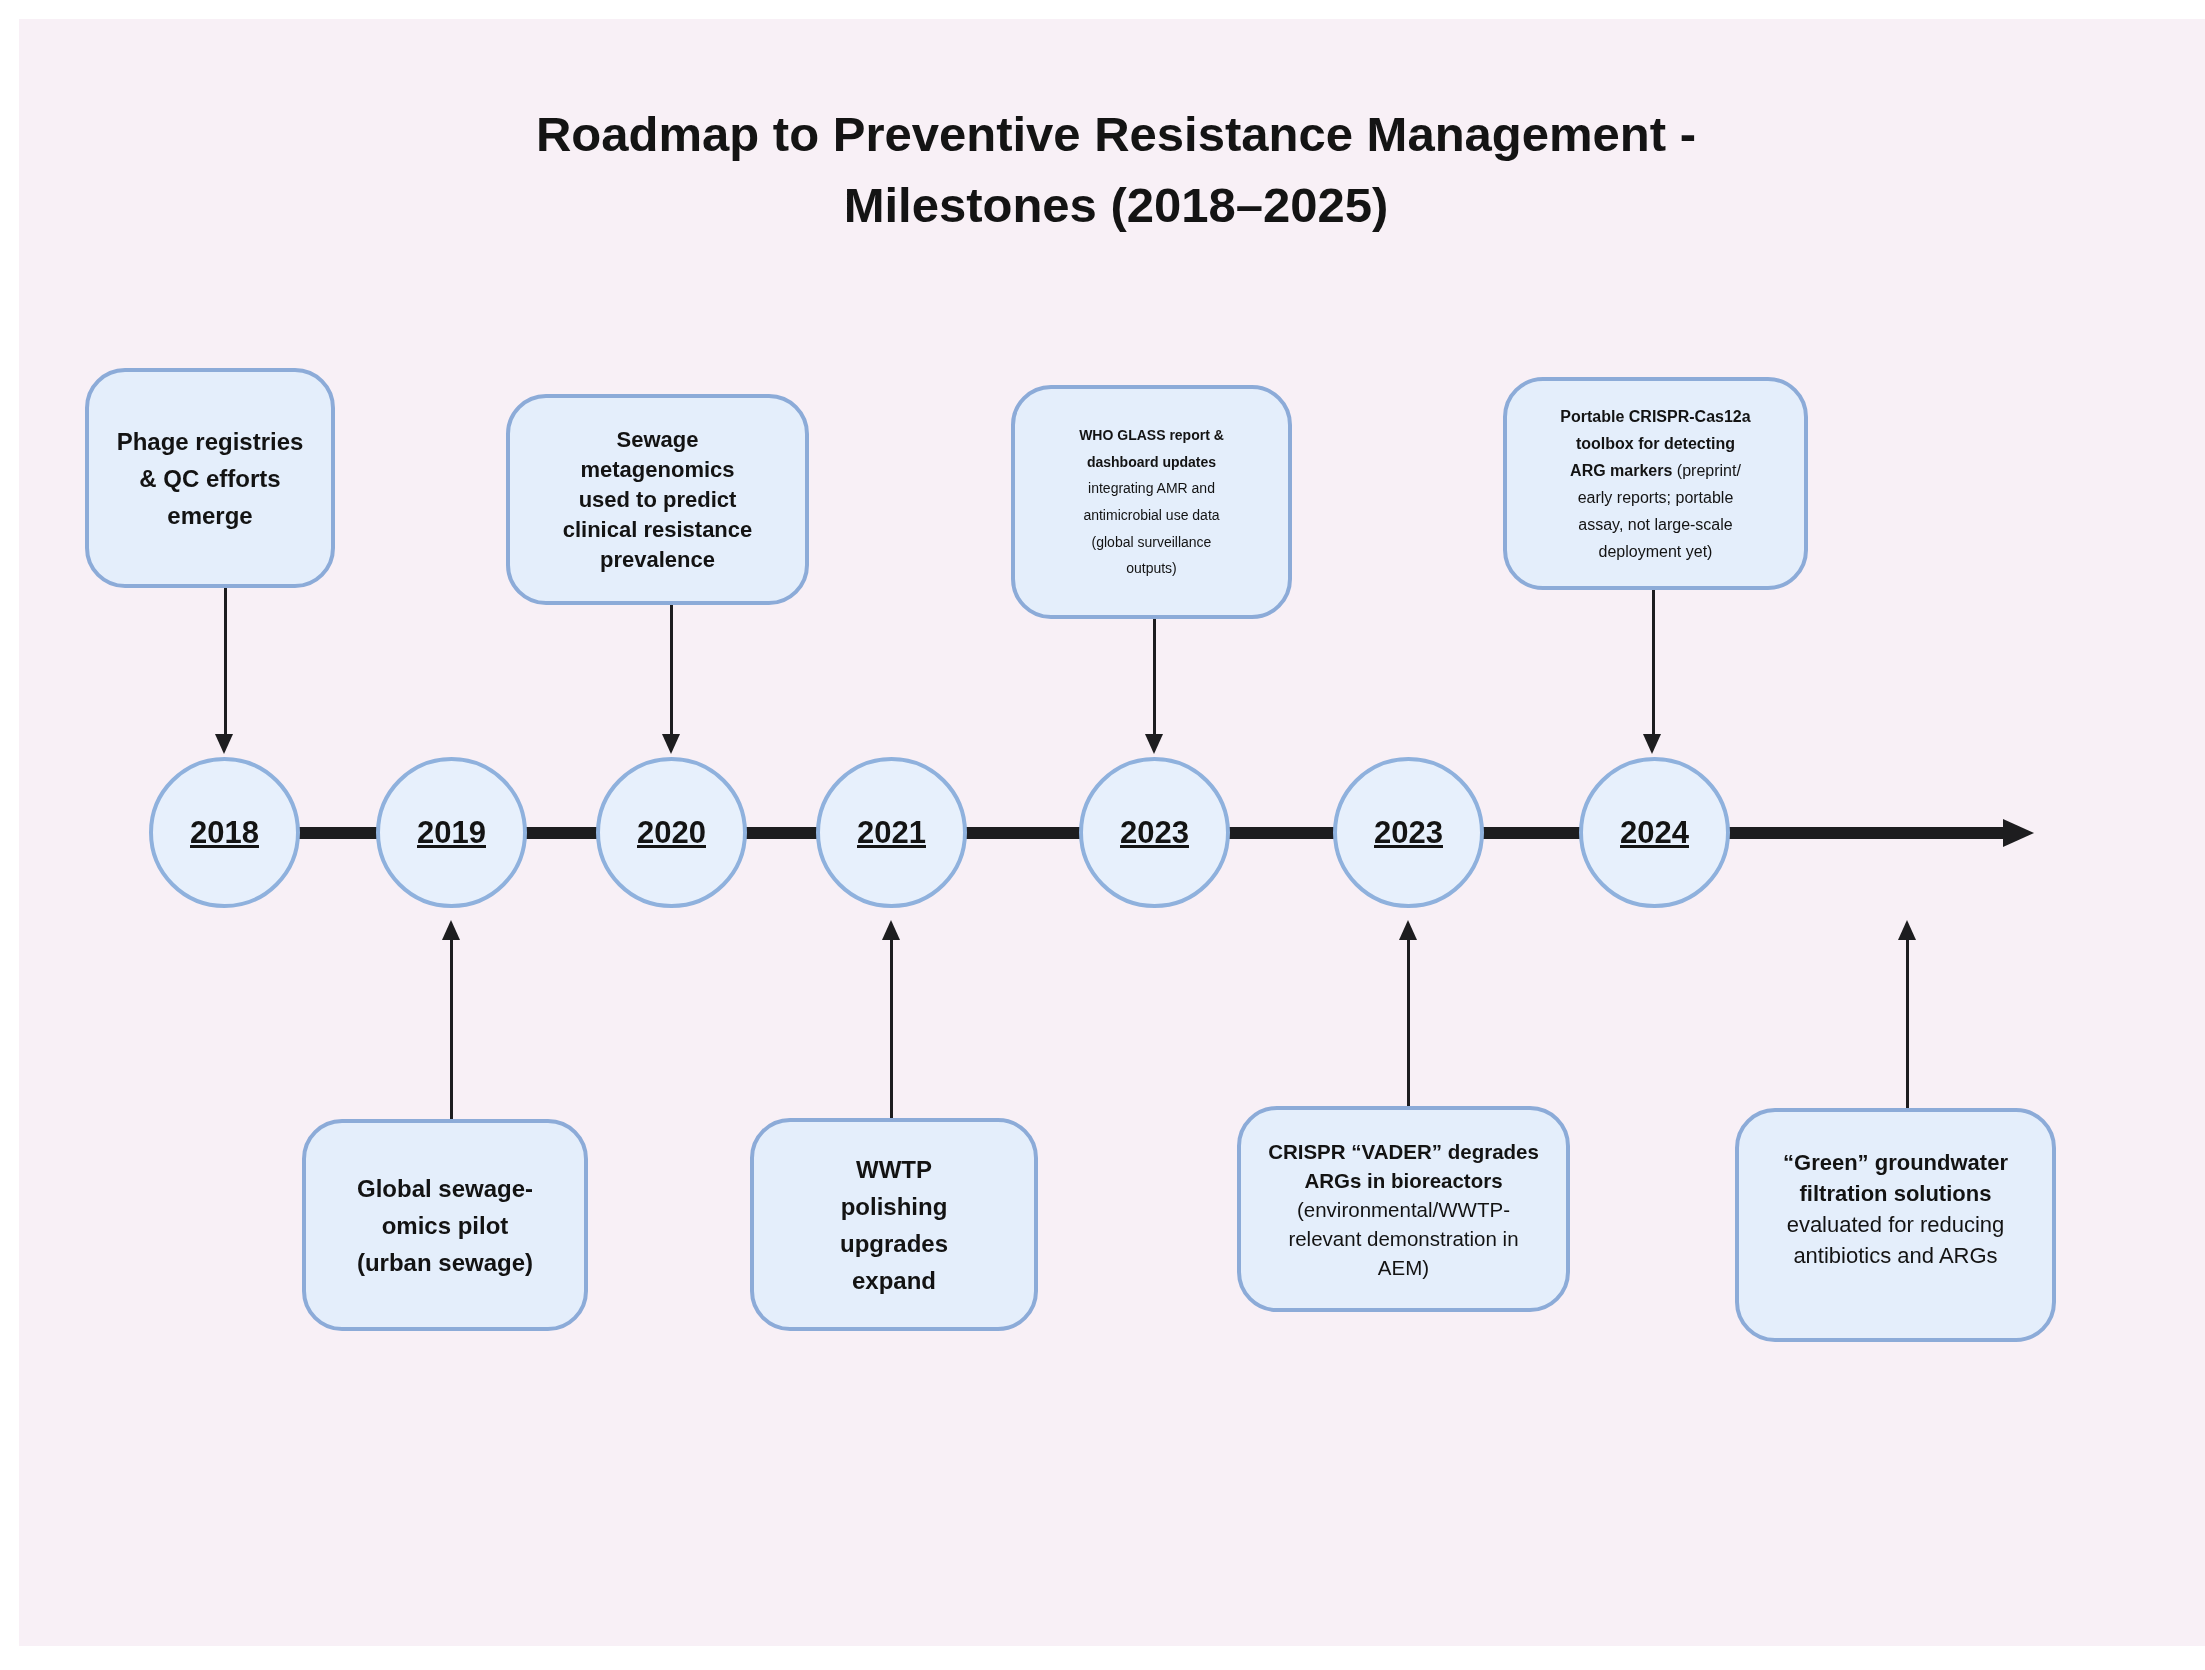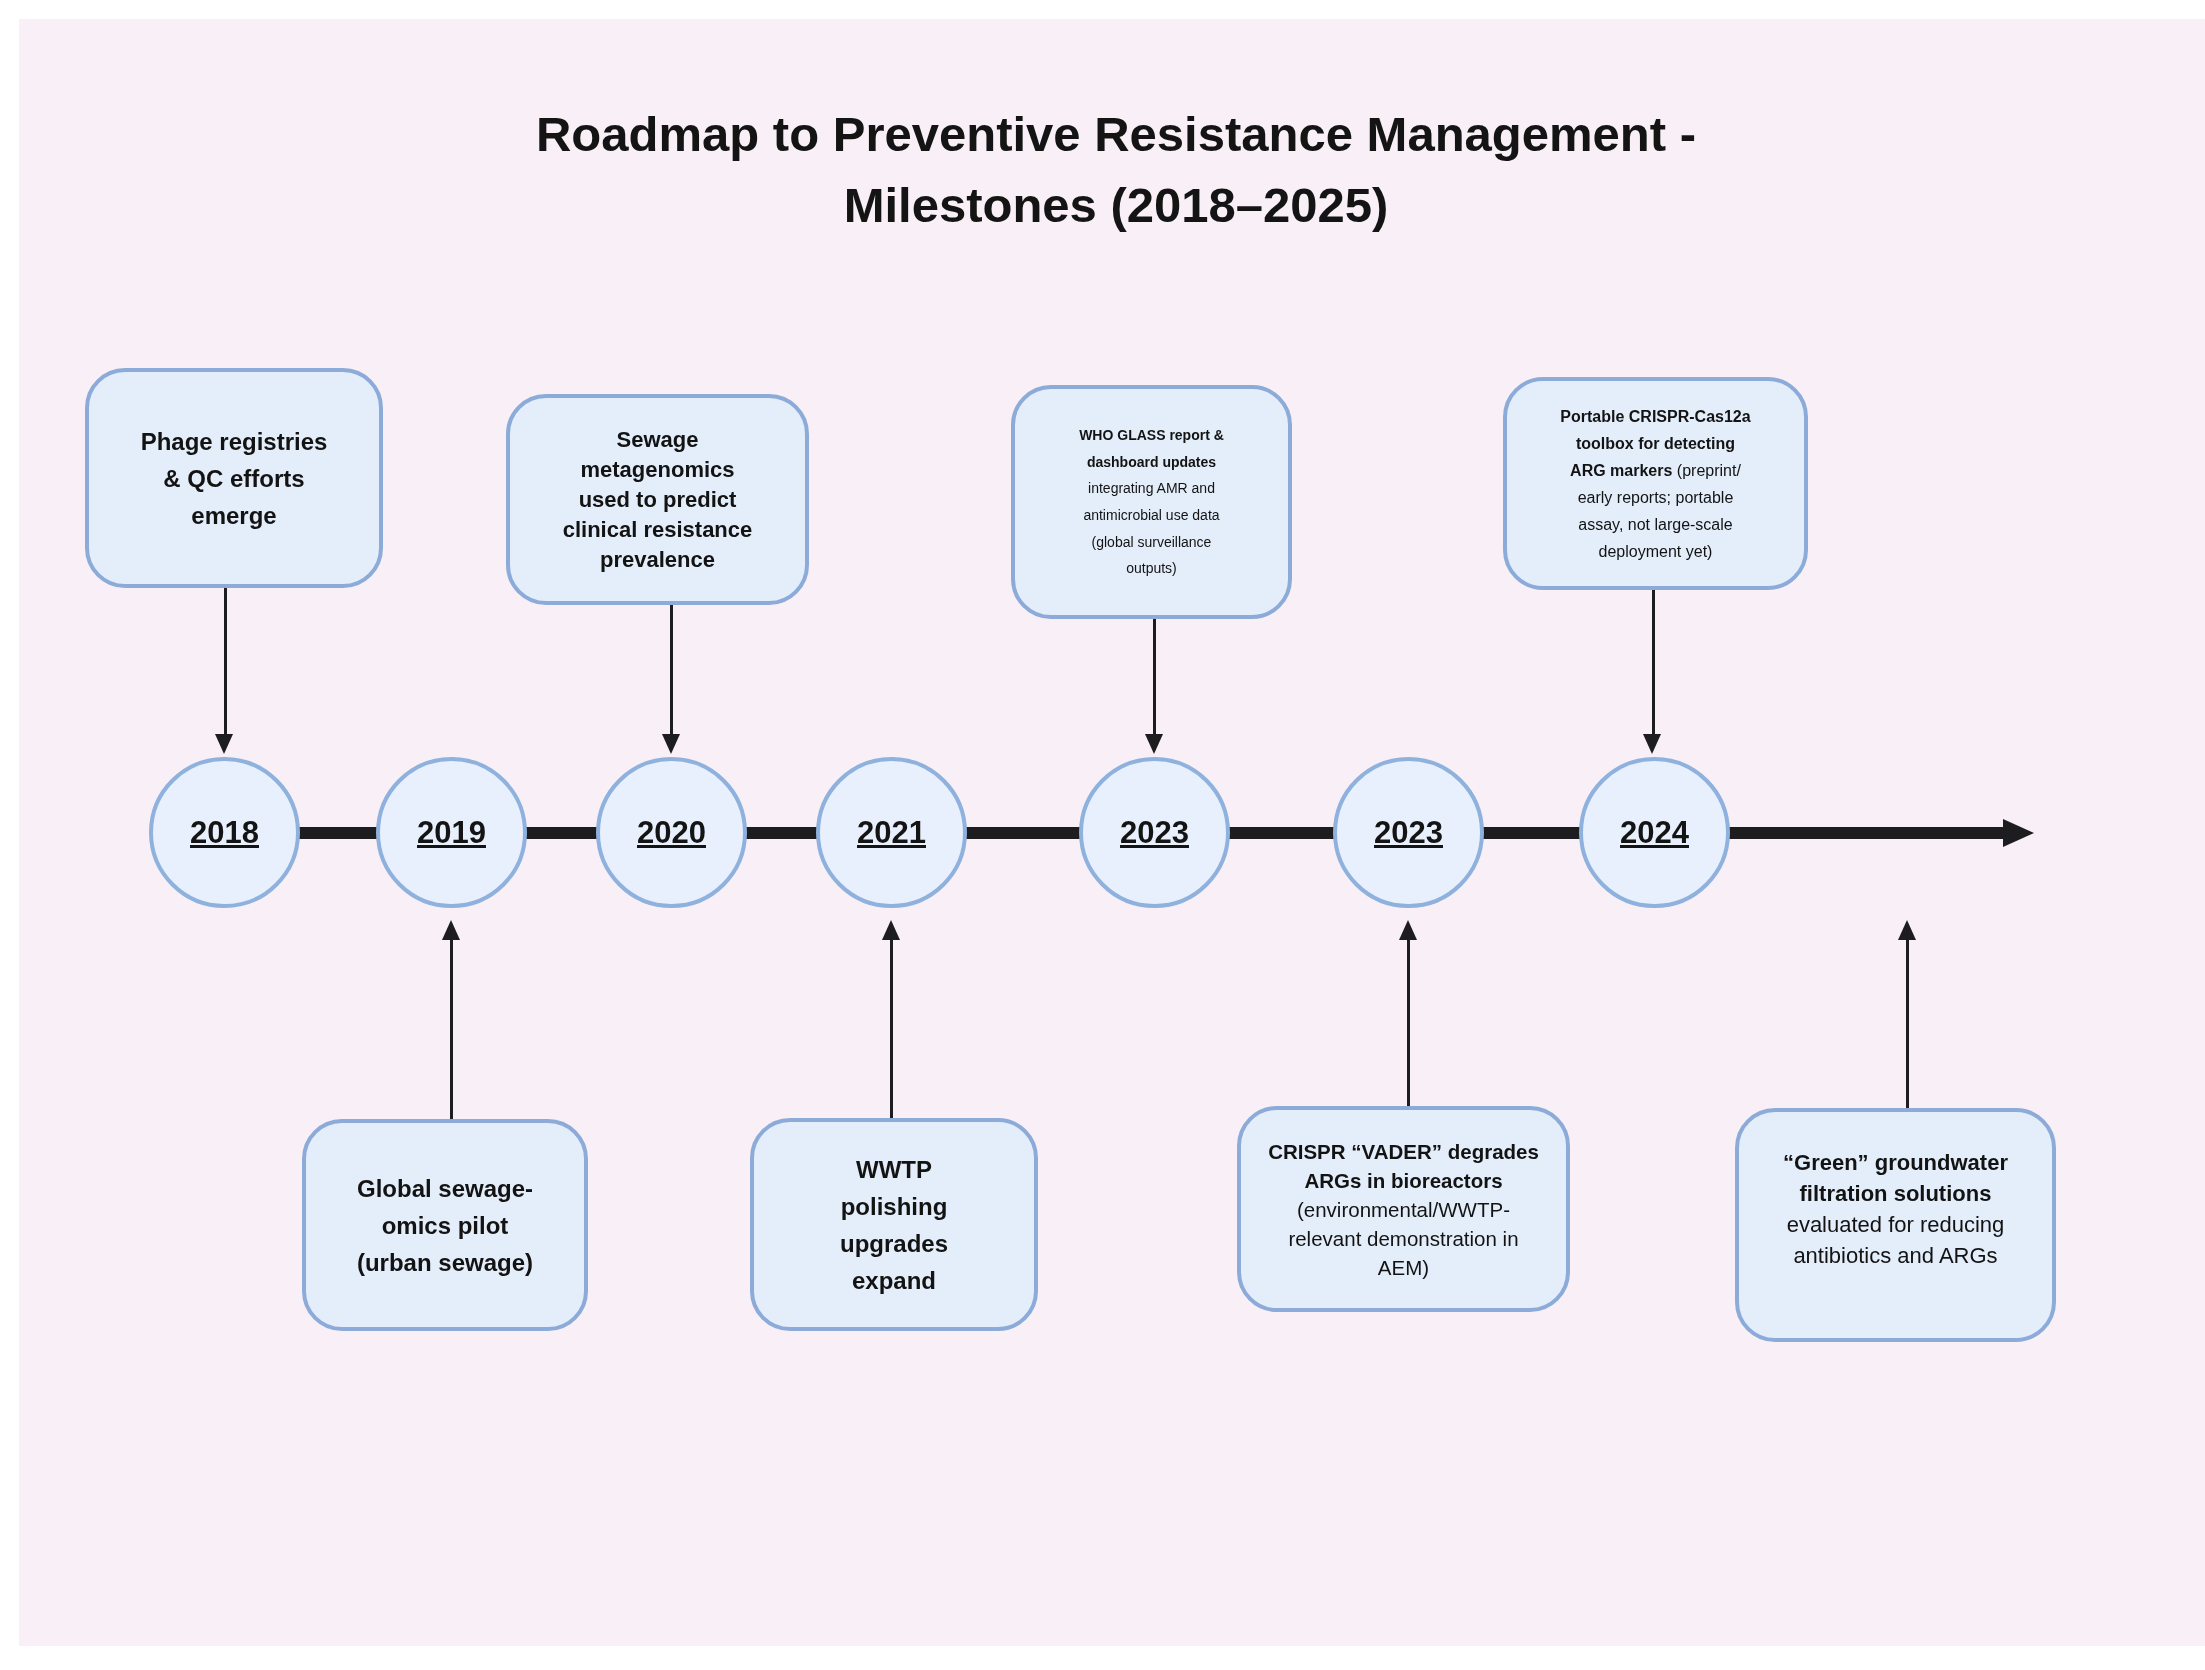--- a/index.html
+++ b/index.html
@@ -99,21 +99,21 @@
     display: flex;
     align-items: center;
     justify-content: center;
     text-align: center;
     color: #131313;
     padding: 9.5px 12.3px;
   }
   .box-text { white-space: pre-line; }
   .box-text .t { font-weight: 700; }
   .box-text .s { font-weight: 400; }
-  .b2018 { left: 66px;  top: 349px;  width: 298px; height: 220px; font-size: 24px; line-height: 37px; }
+  .b2018 { left: 66px;  top: 349px;  width: 250px; height: 220px; font-size: 24px; line-height: 37px; }
   .b2019 { left: 283px; top: 1100px; width: 286px; height: 212px; font-size: 24px; line-height: 37px; }
   .b2020 { left: 487px; top: 375px;  width: 303px; height: 211px; font-size: 22px; line-height: 30px; }
   .b2021 { left: 731px; top: 1099px; width: 288px; height: 213px; font-size: 24px; line-height: 37px; }
   .b2022 { left: 992px; top: 366px;  width: 281px; height: 234px; font-size: 14px; line-height: 26.6px; }
   .b2023 { left: 1218px; top: 1087px; width: 333px; height: 206px; font-size: 20.5px; line-height: 29px; }
   .b2024 { left: 1484px; top: 358px;  width: 305px; height: 213px; font-size: 16px; line-height: 27px; }
   .b2025 { left: 1716px; top: 1089px; width: 321px; height: 234px; font-size: 22px; line-height: 31px;
            align-items: flex-start; padding-top: 35px; }
 </style>
 </head>

